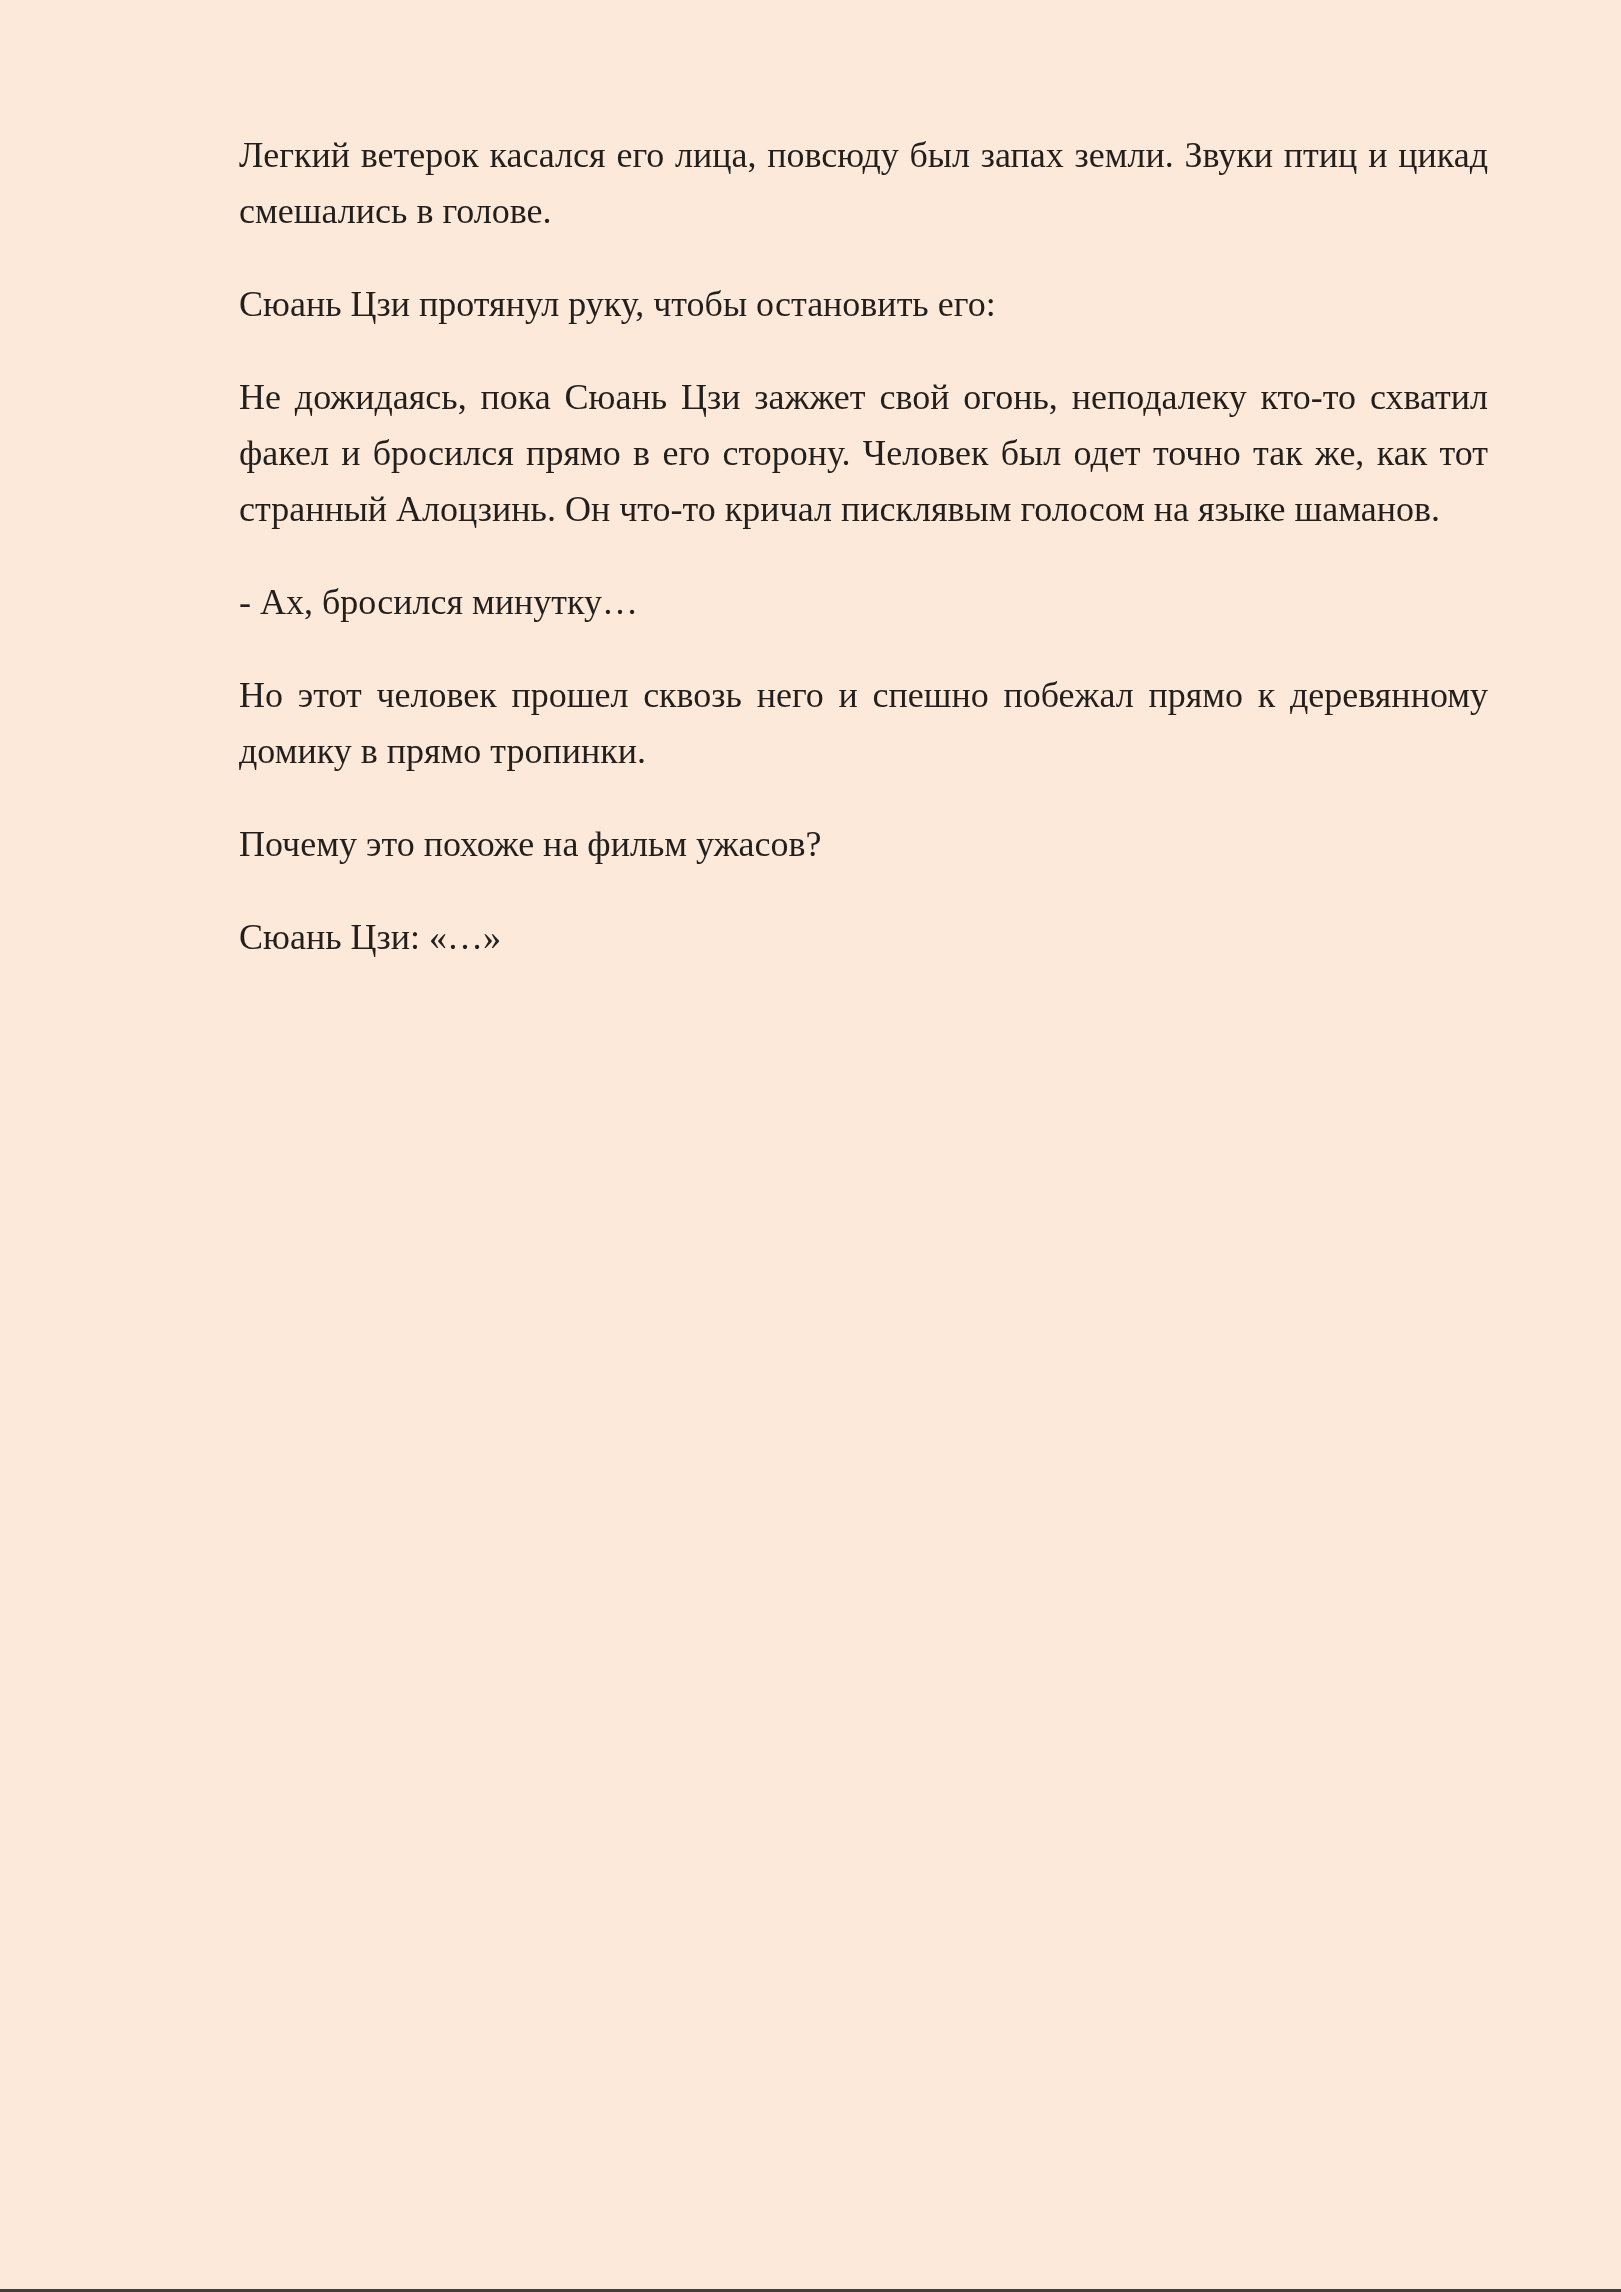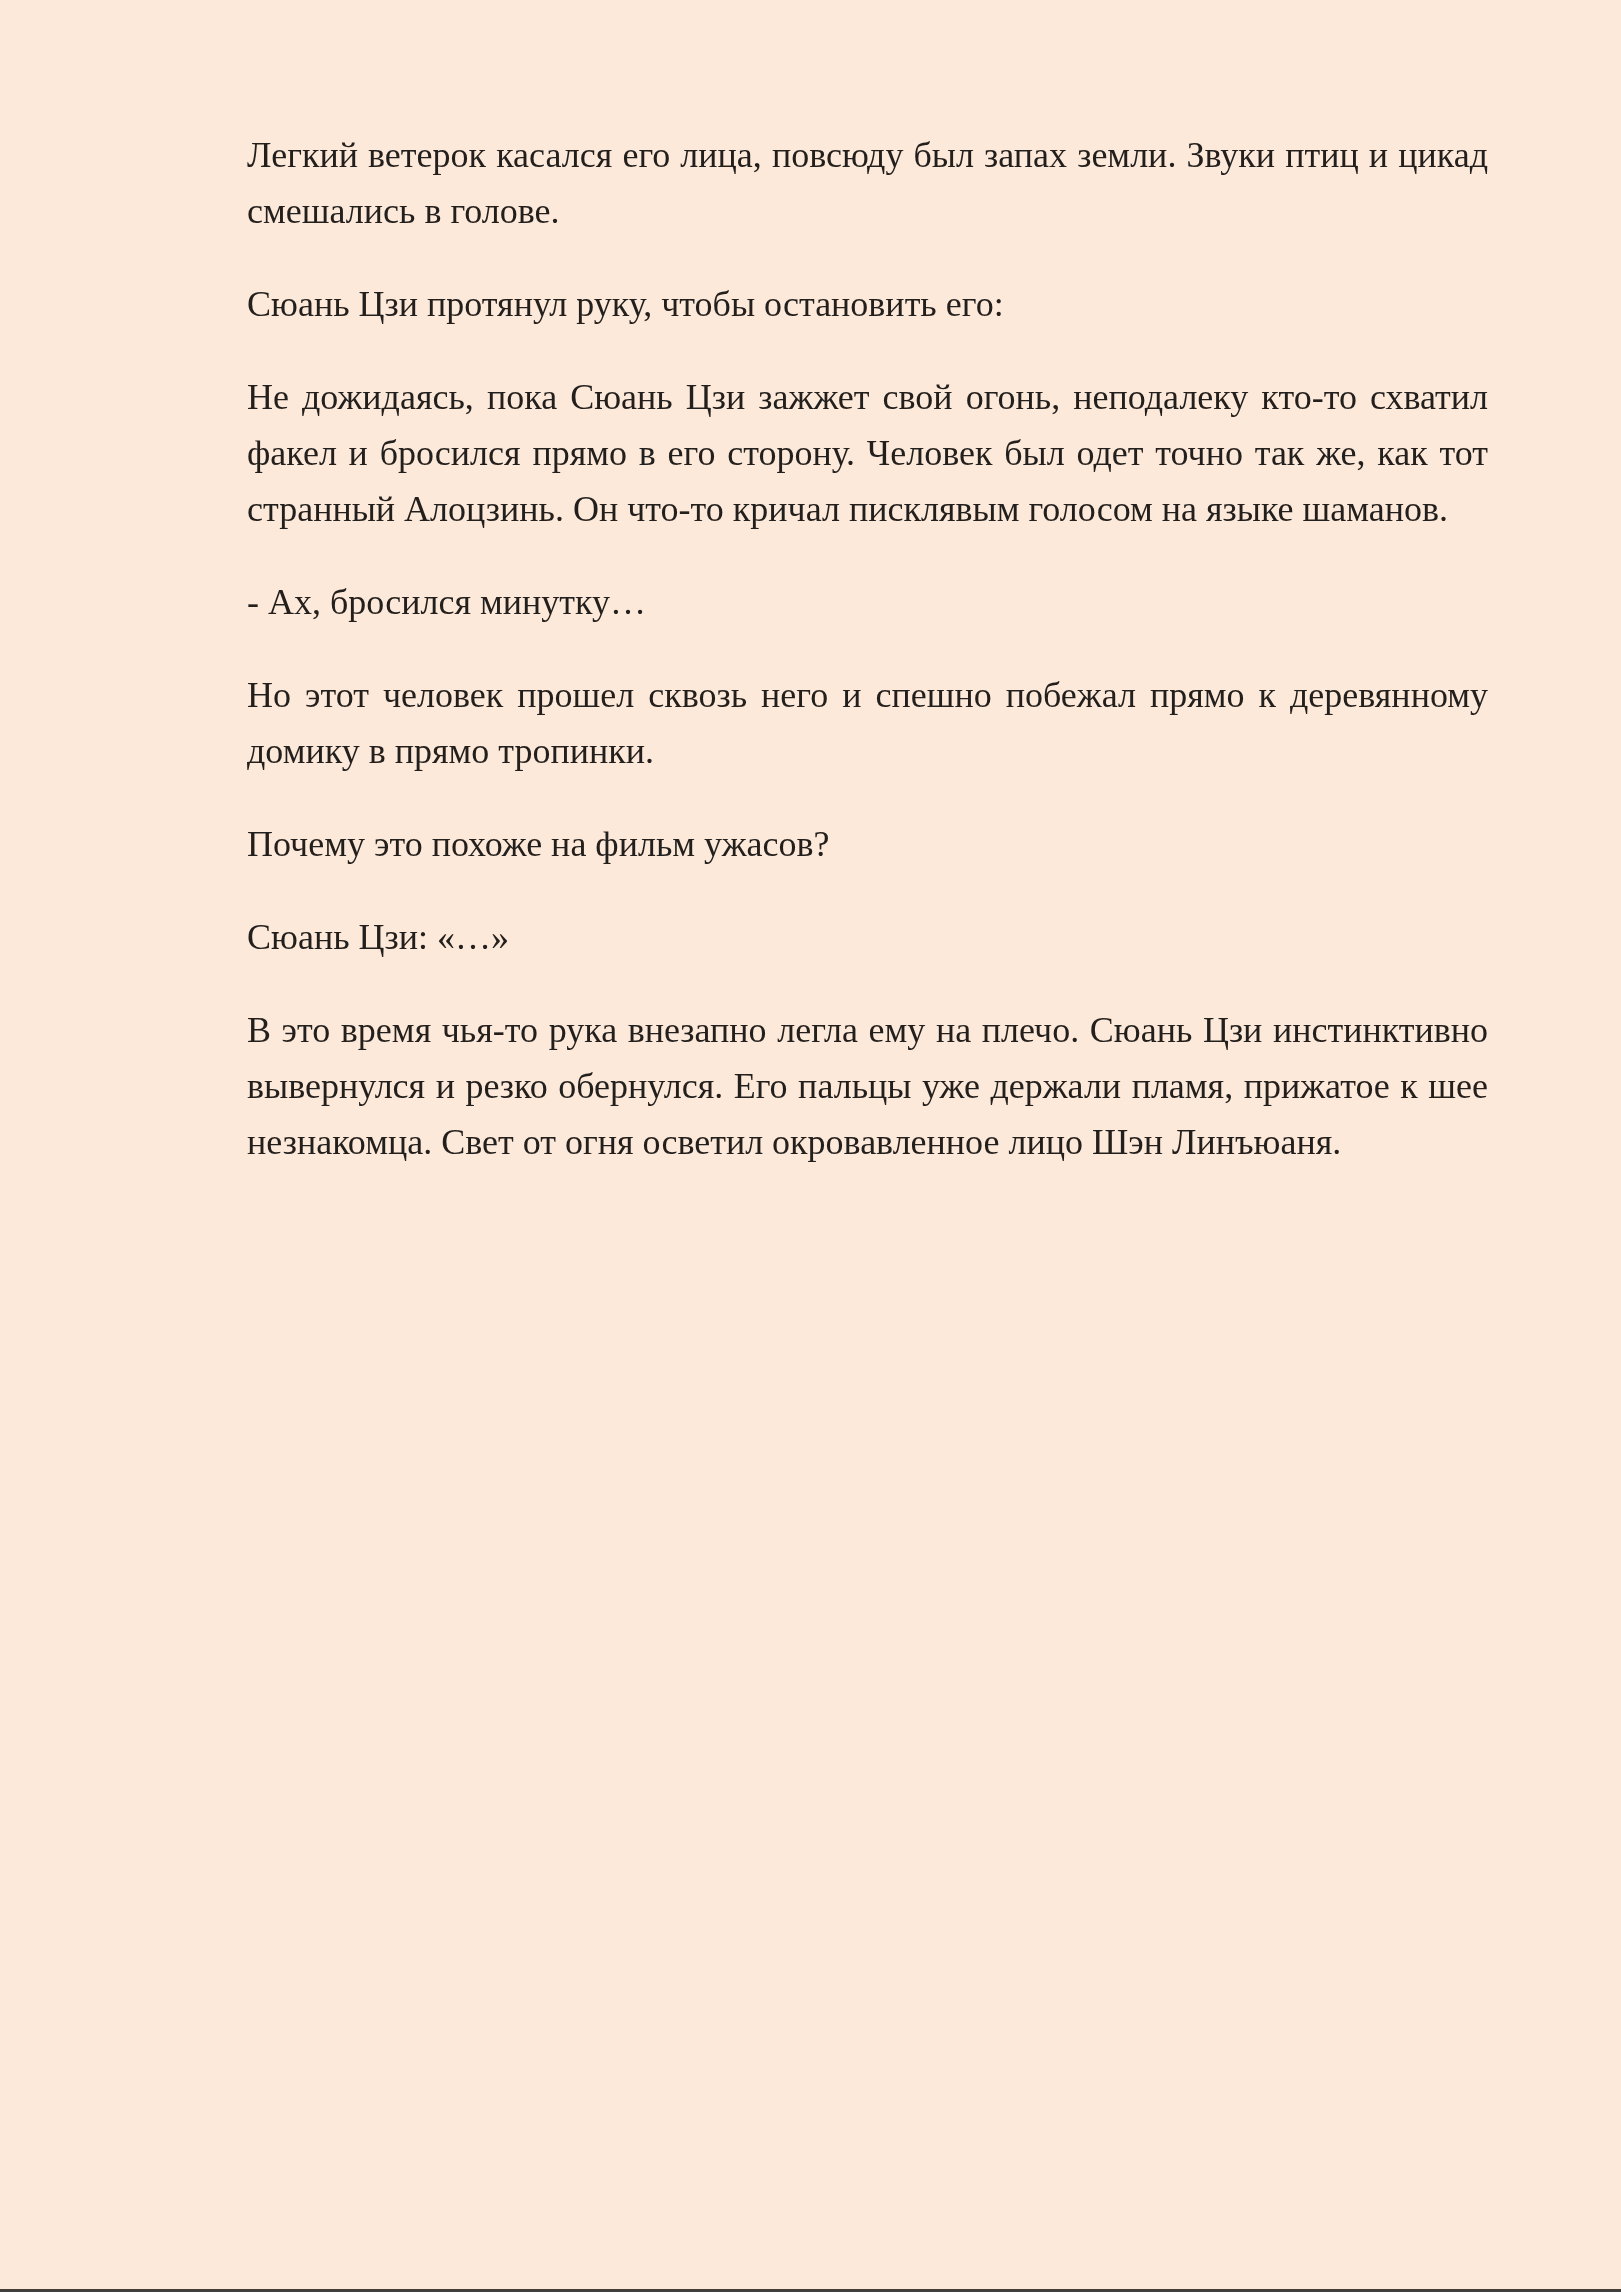--- a/index.html
+++ b/index.html
@@ -22,21 +22,21 @@
     position: absolute;
     top: 127px;
     left: 235px;
     width: 1253px;
     color: #231f1c;
     font-size: 36px;
     line-height: 56px;
     text-align: justify;
   }
   .content p {
-    margin: 0 0 37px 12px;
+    margin: 0 0 37px 4px;
     padding: 0;
     text-indent: 0;
   }
   .bottom-edge {
     position: absolute;
     left: 0;
     bottom: 0;
     width: 100%;
     height: 3.9px;
     background: #413e3c;
@@ -47,17 +47,16 @@
 
 <div class="page">
   <div class="content">
     <p>Легкий ветерок касался его лица, повсюду был запах земли. Звуки птиц и цикад смешались в голове.</p>
     <p>Сюань Цзи протянул руку, чтобы остановить его:</p>
     <p>Не дожидаясь, пока Сюань Цзи зажжет свой огонь, неподалеку кто-то схватил факел и бросился прямо в его сторону. Человек был одет точно так же, как тот странный Алоцзинь. Он что-то кричал писклявым голосом на языке шаманов.</p>
     <p>- Ах, бросился минутку…</p>
     <p>Но этот человек прошел сквозь него и спешно побежал прямо к деревянному домику в прямо тропинки.</p>
     <p>Почему это похоже на фильм ужасов?</p>
     <p>Сюань Цзи: «…»</p>
-    <p>В это время чья-то рука внезапно легла ему на плечо. Сюань Цзи инстинктивно вывернулся и резко обернулся. Его пальцы уже держали пламя, прижатое к шее незнакомца. Свет от огня осветил окровавленное лицо Шэн Линъюаня.</p>
   </div>
   <div class="bottom-edge"></div>
 </div>
 
 
 </body></html>

